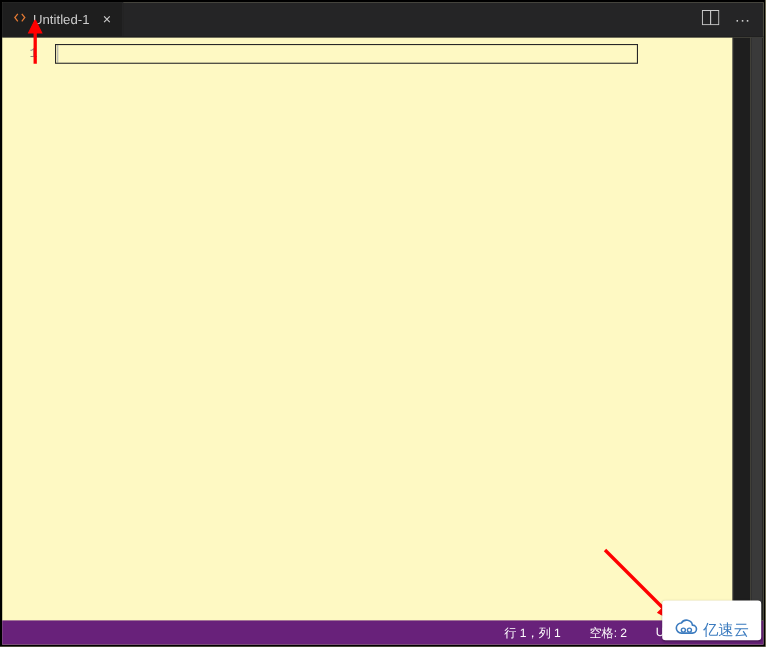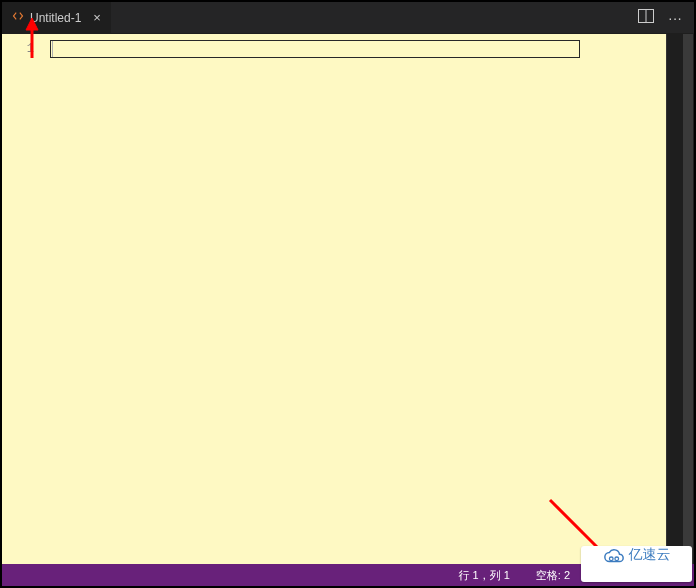--- a/index.html
+++ b/index.html
@@ -125,26 +125,26 @@
     .arrow {
       position: absolute;
       pointer-events: none;
       fill: #ff0000;
       stroke: #ff0000;
     }
     .watermark {
       position: absolute;
       right: 4px;
       bottom: 6px;
-      width: 111px;
+      width: 90px;
       height: 36px;
       background: #fff;
       border-radius: 3px;
       display: flex;
-      align-items: flex-start;
+      align-items: flex-end;
       justify-content: center;
       gap: 4px;
       box-shadow: 0 1px 2px rgba(0,0,0,.3);
     }
     .wm-glyph {
       width: 22px;
       height: 22px;
     }
     .wm-text {
       font-size: 14px;

